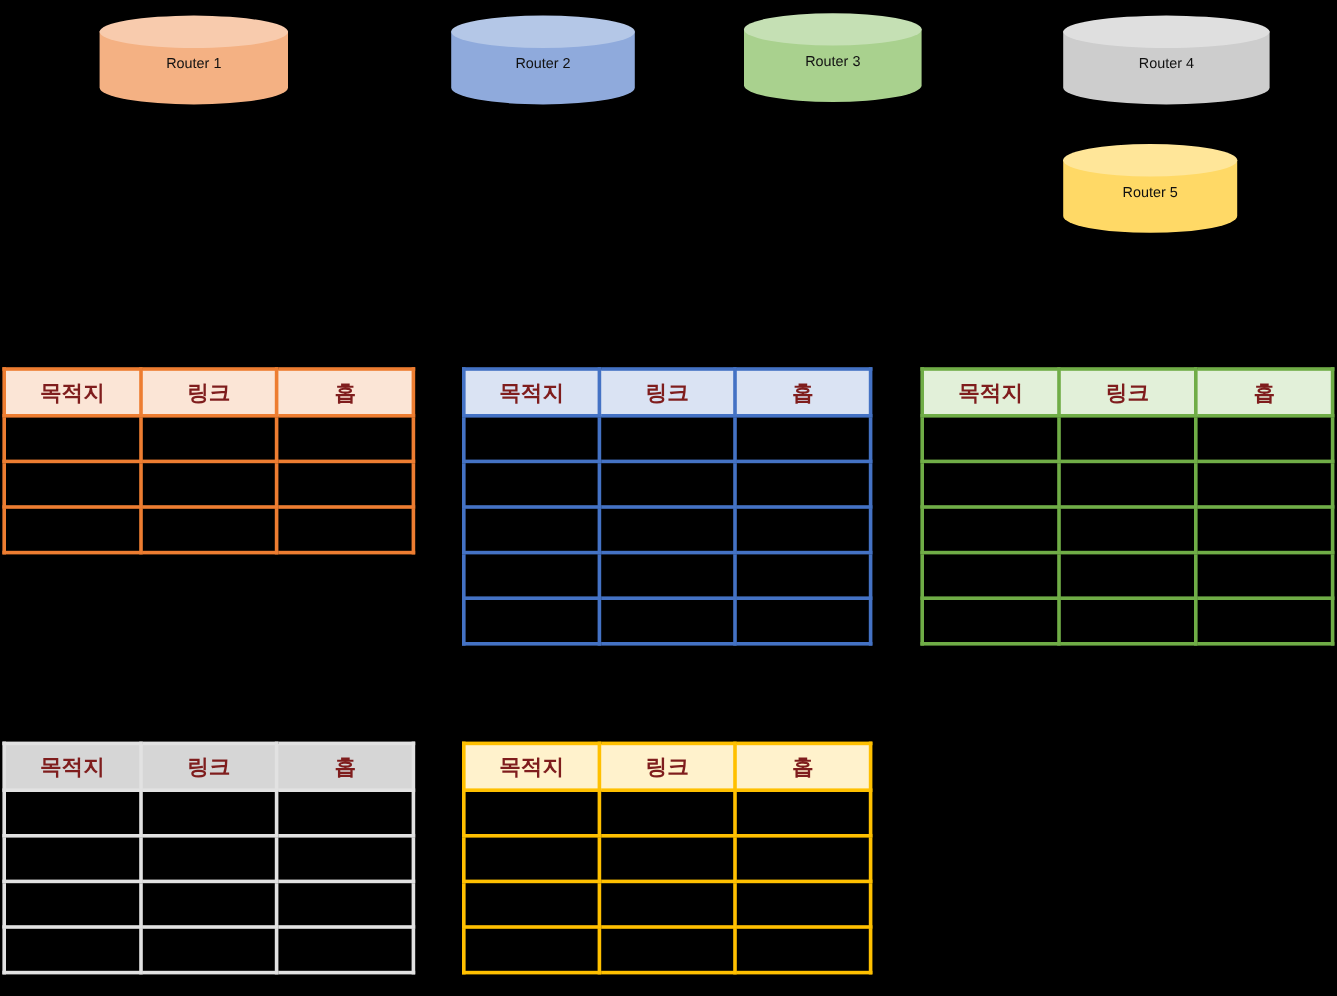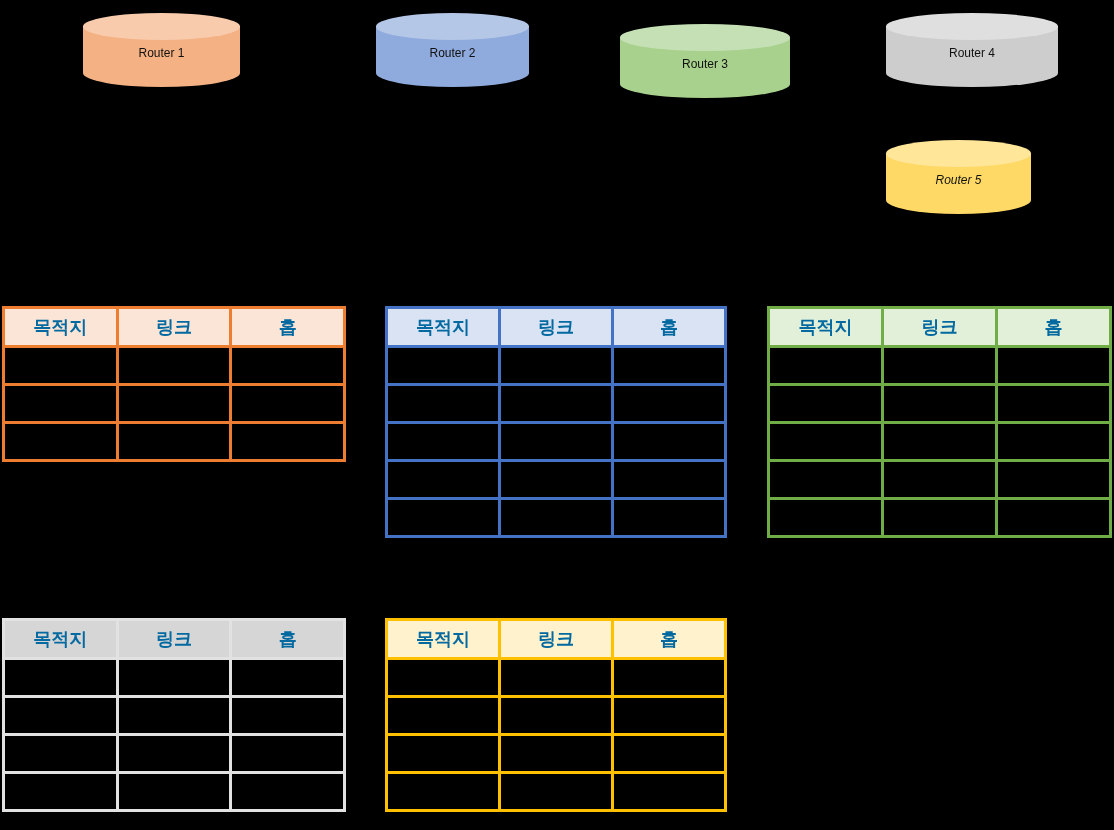--- a/index.html
+++ b/index.html
@@ -39,21 +39,21 @@
   }
   table.rtable th, table.rtable td{
     border:3px solid var(--bc);
     padding:0;
   }
   table.rtable th{
     background:var(--hf);
     height:36px;
     font-size:18px;
     font-weight:bold;
-    color:#0369a1;
+    color:#7f1d1d;
     text-align:center;
   }
   table.rtable td{
     height:35px;
     background:transparent;
   }
 </style>
 </head>
 <body>
 
@@ -64,33 +64,33 @@
     <div class="cyl-top"></div>
     <div class="cyl-label">Router 1</div>
   </div>
 
   <div class="cylinder" style="left: 356px; top: 13px; width: 153px; height: 74px; margin-left: 20px; --body: #8FAADC; --top: #B4C7E7;">
     <div class="cyl-body"></div>
     <div class="cyl-top"></div>
     <div class="cyl-label">Router 2</div>
   </div>
 
-  <div class="cylinder" style="left: 620px; top: 24px; width: 170px; height: 74px; --body: #A9D18E; --top: #C5E0B4;">
+  <div class="cylinder" style="left: 620px; top: 11px; width: 148px; height: 74px; --body: #A9D18E; --top: #C5E0B4;">
     <div class="cyl-body"></div>
     <div class="cyl-top"></div>
     <div class="cyl-label">Router 3</div>
   </div>
 
   <div class="cylinder" style="left: 886px; top: 13px; width: 172px; height: 74px; --body: #CDCDCD; --top: #DFDFDF;">
     <div class="cyl-body"></div>
     <div class="cyl-top"></div>
     <div class="cyl-label">Router 4</div>
   </div>
 
-  <div class="cylinder" style="left: 886px; top: 140px; width: 145px; height: 74px; font-style: italic; --body: #FFD966; --top: #FFE699;">
+  <div class="cylinder" style="left: 886px; top: 120px; width: 145px; height: 74px; --body: #FFD966; --top: #FFE699;">
     <div class="cyl-body"></div>
     <div class="cyl-top"></div>
     <div class="cyl-label">Router 5</div>
   </div>
 
   <table class="rtable" style="left: 2px; top: 306px; width: 344px; --bc: #ED7D31; --hf: #FBE5D6;">
     <thead>
       <tr>
         <th>목적지</th>
         <th>링크</th>

